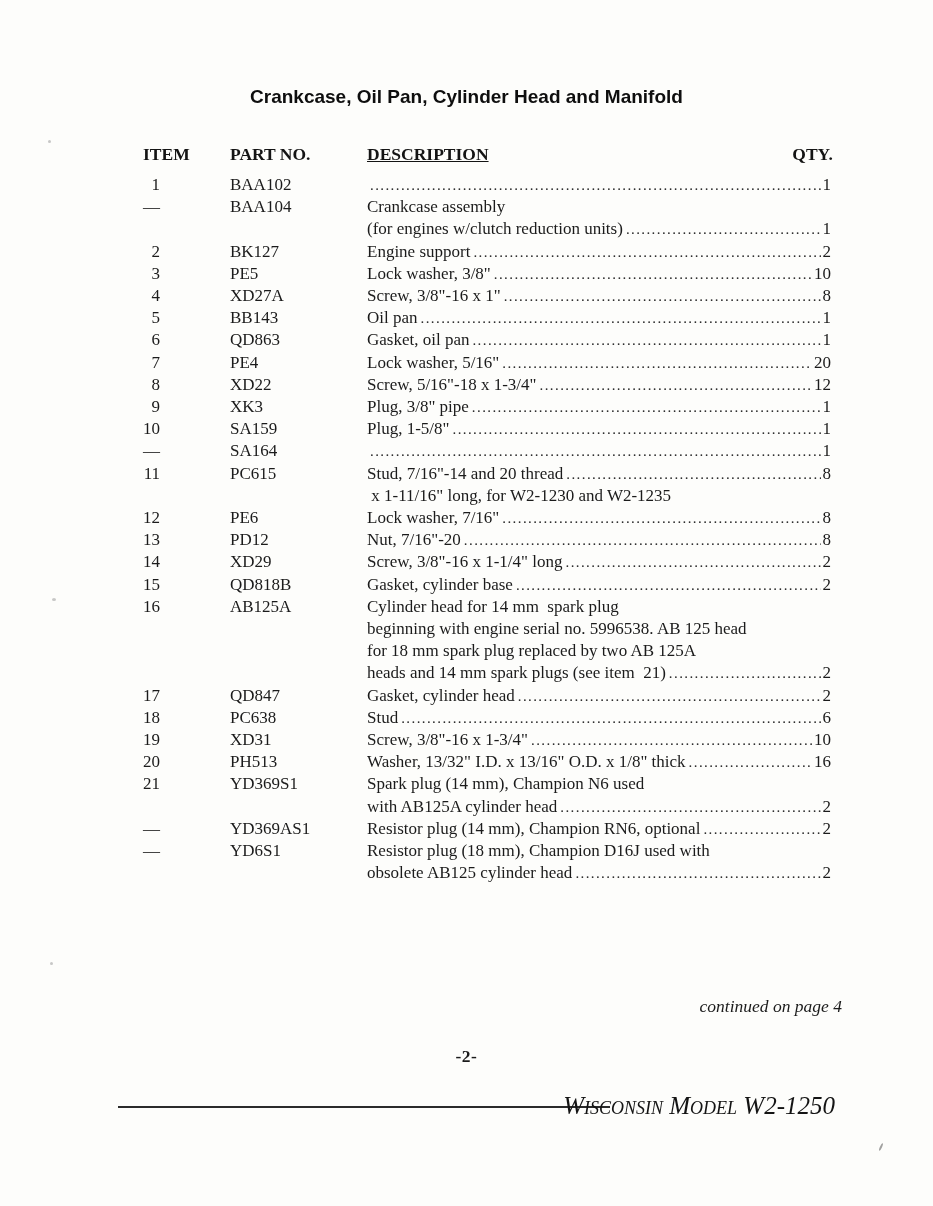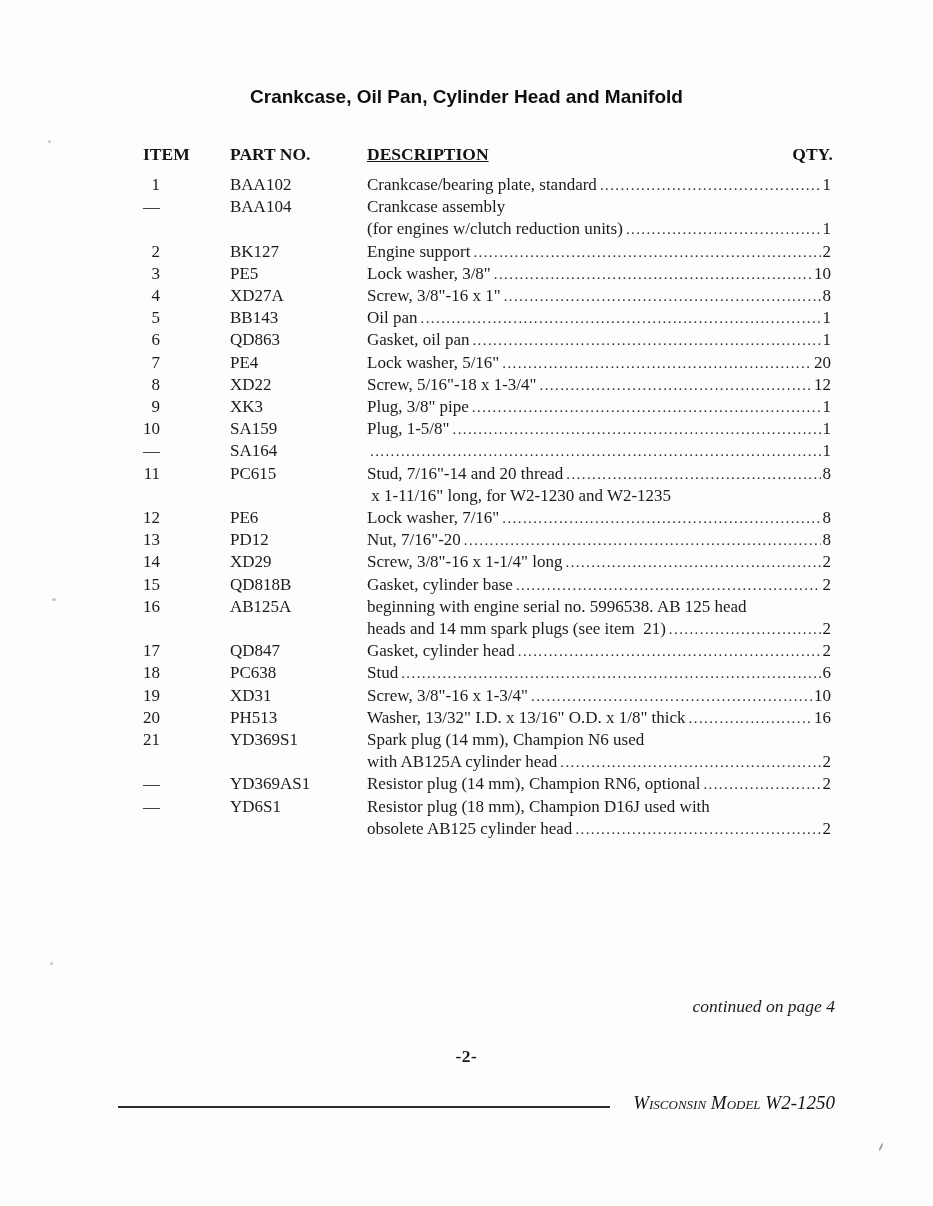--- a/index.html
+++ b/index.html
@@ -60,21 +60,21 @@
   .leader::after {
     content: "....................................................................................................................................................................";
     letter-spacing: 1.4px;
     font-size: 15px;
     color: #2a2a2a;
   }
   .qty { white-space: pre; }
   .continued {
     position: absolute;
     top: 996px;
-    right: 98px;
+    right: 91px;
     font-style: italic;
     font-size: 17.5px;
   }
   .page-num {
     position: absolute;
     top: 1046px;
     left: 0; right: 0;
     text-align: center;
     font-weight: bold;
     font-size: 17.5px;
@@ -88,21 +88,21 @@
     width: 492px;
     height: 1.6px;
     background: #2b2b2b;
   }
   .model {
     position: absolute;
     right: 98px;
     top: 0;
     font-style: italic;
     font-variant: small-caps;
-    font-size: 19px;
+    font-size: 25px;
     color: #141414;
   }
   .speck { position: absolute; background: #9a9a9a; border-radius: 50%; opacity: 0.55; }
   .s1 { left: 48px;  top: 140px; width: 3px; height: 3px; }
   .s2 { left: 52px;  top: 598px; width: 4px; height: 3px; }
   .s3 { left: 50px;  top: 962px; width: 3px; height: 3px; }
   .s4 { left: 880px; top: 1143px; width: 2px; height: 8px; transform: rotate(25deg); background: #555; }
 </style>
 </head>
 <body>
@@ -116,21 +116,20 @@
       <span class="h-part">PART NO.</span>
       <span class="h-desc">DESCRIPTION</span>
       <span class="h-qty">QTY.</span>
     </div>
     <div id="rows">
         <div class="trow">
           <span class="cell item">1</span>
           <span class="cell part">BAA102</span>
           <div class="desc">
             <div class="line">
-              <span class="text">Crankcase/bearing plate, standard</span>
               <span class="leader"></span>
               <span class="qty">1</span>
             </div>
           </div>
         </div>
         <div class="trow">
           <span class="cell item">—</span>
           <span class="cell part">BAA104</span>
           <div class="desc">
             <div class="line">
@@ -308,21 +307,27 @@
               <span class="leader"></span>
               <span class="qty">2</span>
             </div>
           </div>
         </div>
         <div class="trow">
           <span class="cell item">16</span>
           <span class="cell part">AB125A</span>
           <div class="desc">
             <div class="line">
+              <span class="text">Cylinder head for 14 mm  spark plug</span>
+            </div>
+            <div class="line">
               <span class="text">beginning with engine serial no. 5996538. AB 125 head</span>
+            </div>
+            <div class="line">
+              <span class="text">for 18 mm spark plug replaced by two AB 125A</span>
             </div>
             <div class="line">
               <span class="text">heads and 14 mm spark plugs (see item  21)</span>
               <span class="leader"></span>
               <span class="qty">2</span>
             </div>
           </div>
         </div>
         <div class="trow">
           <span class="cell item">17</span>

